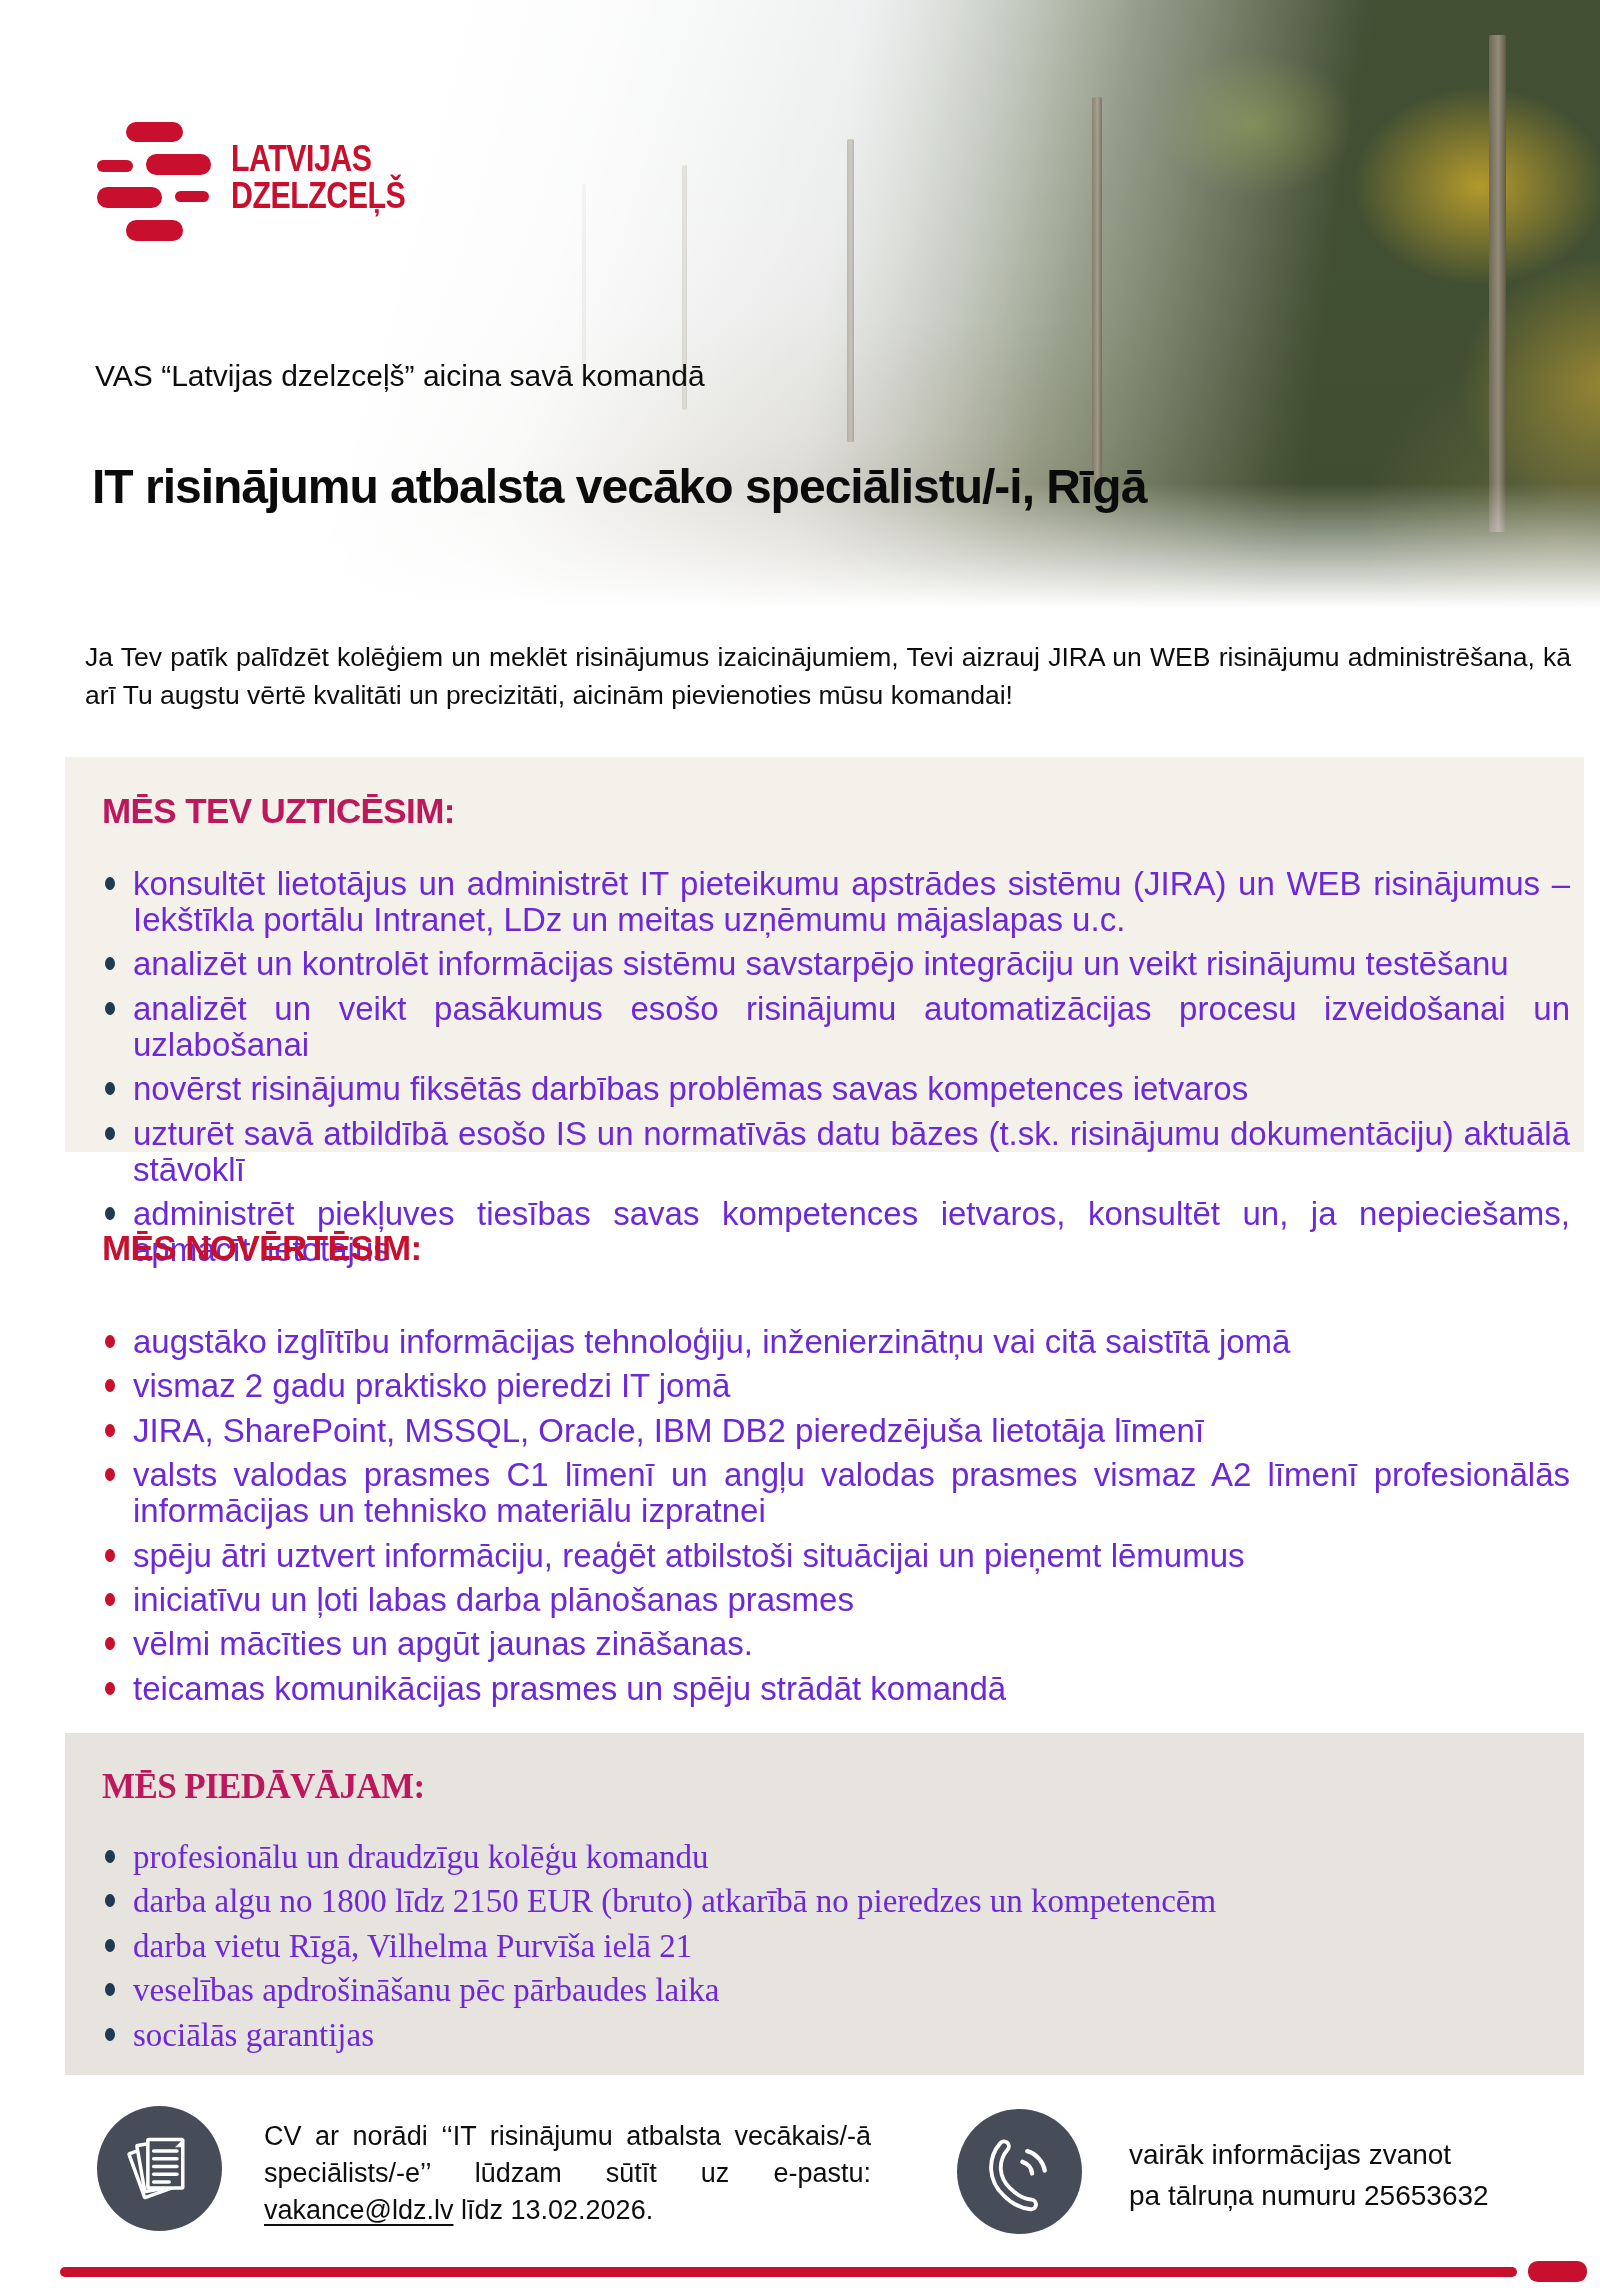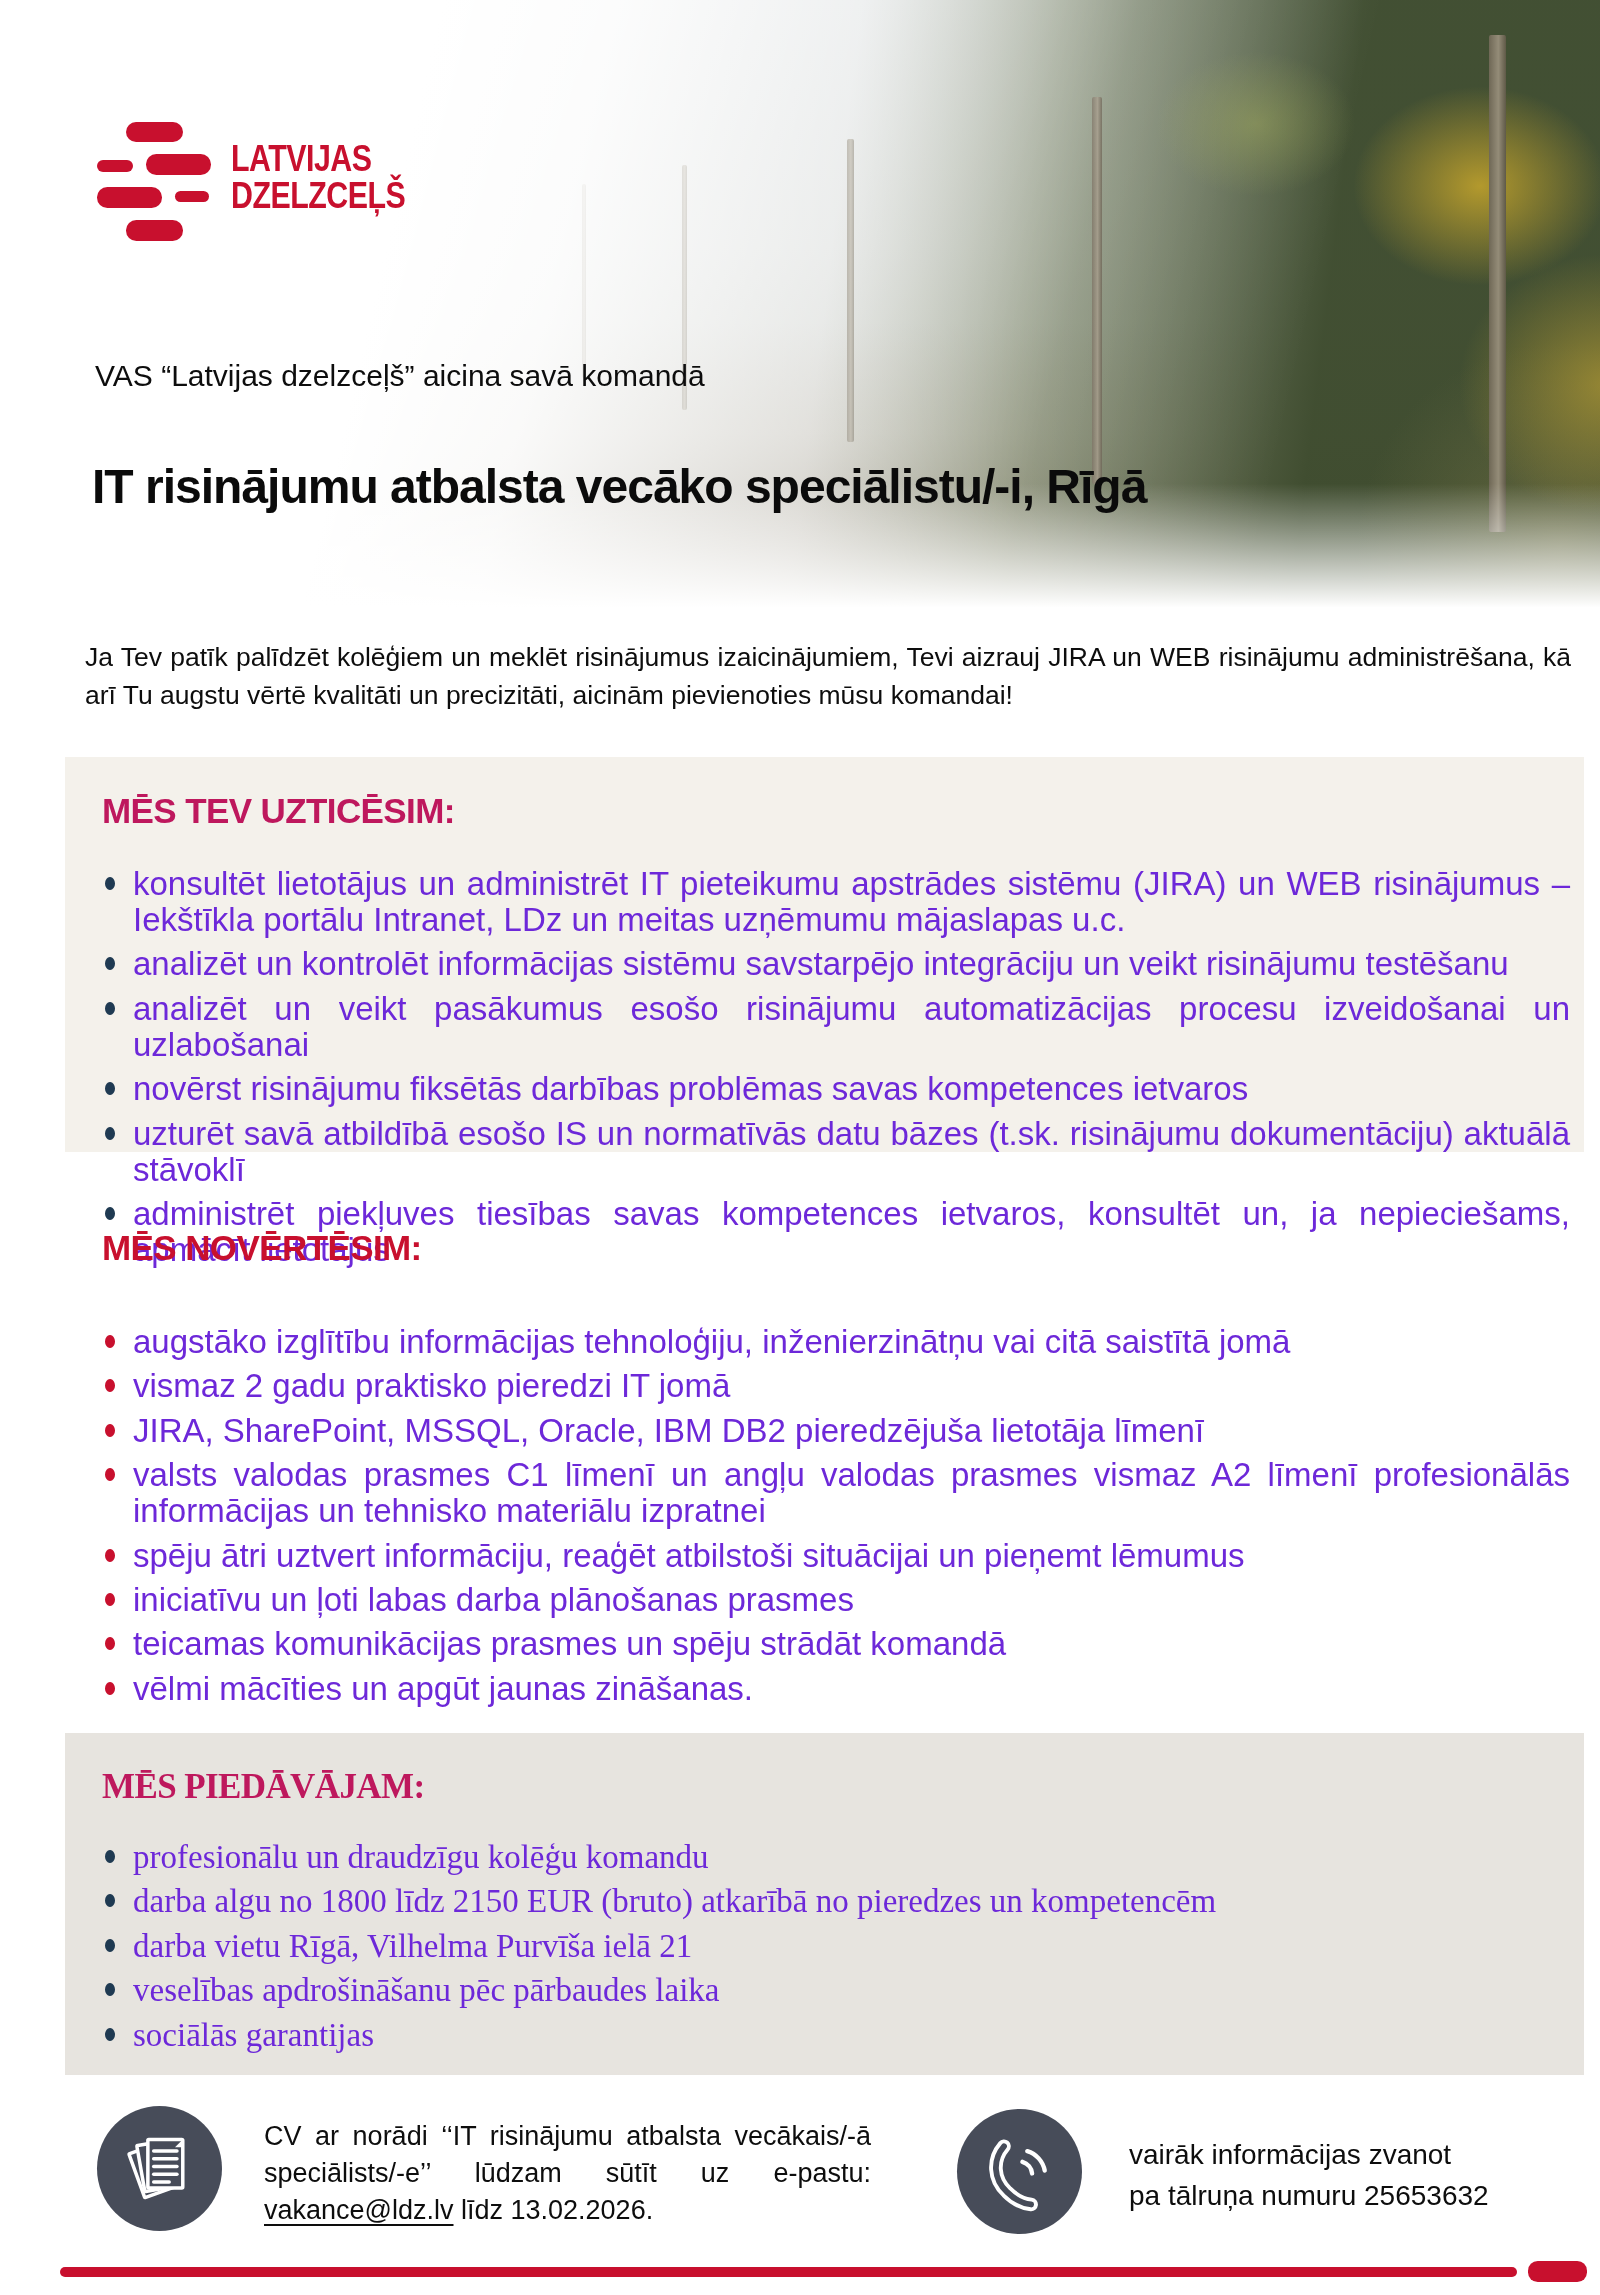--- a/index.html
+++ b/index.html
@@ -153,22 +153,22 @@
   <div class="h2-plain">
     <h2 class="sec red">MĒS NOVĒRTĒSIM:</h2>
   </div>
   <ul class="blist red-dots standalone">
     <li>augstāko izglītību informācijas tehnoloģiju, inženierzinātņu vai citā saistītā jomā</li>
     <li>vismaz 2 gadu praktisko pieredzi IT jomā</li>
     <li>JIRA, SharePoint, MSSQL, Oracle, IBM DB2 pieredzējuša lietotāja līmenī</li>
     <li>valsts valodas prasmes C1 līmenī un angļu valodas prasmes vismaz A2 līmenī profesionālās informācijas un tehnisko materiālu izpratnei</li>
     <li>spēju ātri uztvert informāciju, reaģēt atbilstoši situācijai un pieņemt lēmumus</li>
     <li>iniciatīvu un ļoti labas darba plānošanas prasmes</li>
+    <li>vēlmi mācīties un apgūt jaunas zināšanas.</li>
     <li>teicamas komunikācijas prasmes un spēju strādāt komandā</li>
-    <li>vēlmi mācīties un apgūt jaunas zināšanas.</li>
   </ul>
 
   <section class="box box3">
     <h2 class="sec">MĒS PIEDĀVĀJAM:</h2>
     <ul class="blist" style="margin-top:32px;">
       <li>profesionālu un draudzīgu kolēģu komandu</li>
       <li>darba algu no 1800 līdz 2150 EUR (bruto) atkarībā no pieredzes un kompetencēm</li>
       <li>darba vietu Rīgā, Vilhelma Purvīša ielā 21</li>
       <li>veselības apdrošināšanu pēc pārbaudes laika</li>
       <li>sociālās garantijas</li>

